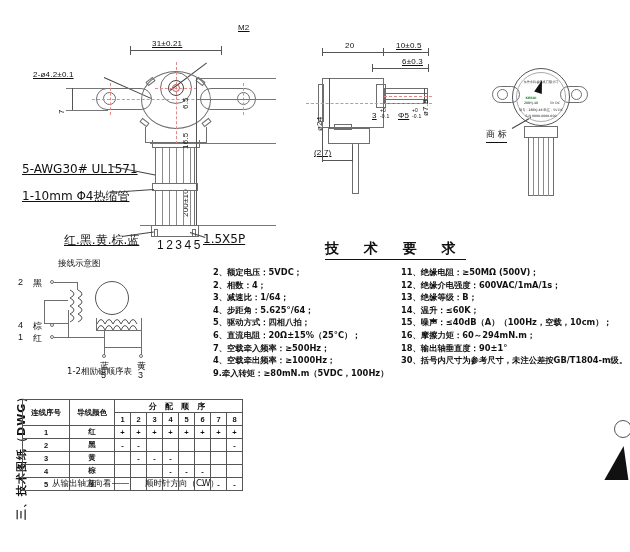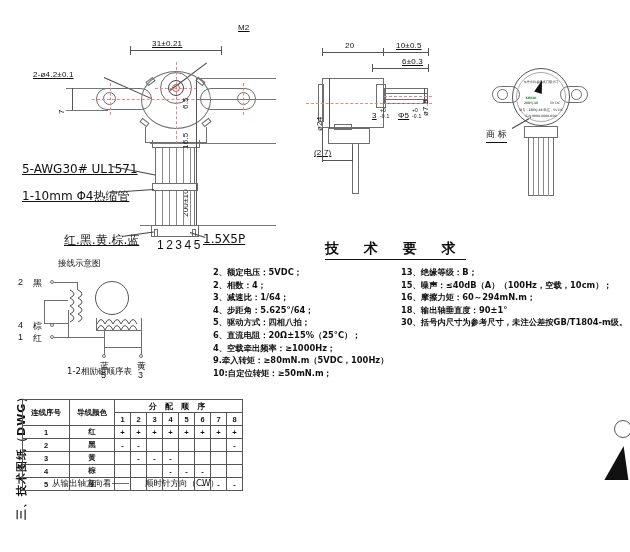--- a/index.html
+++ b/index.html
@@ -458,27 +458,30 @@
   <div>
     <div class="spec-title cjk" style="left:325px; top:240px;">技  术  要  求</div>
 
     <div class="spec-list" style="left:213px; top:266px;">
       <div class="spec-item cjk">2、额定电压：5VDC；</div>
       <div class="spec-item cjk">2、相数：4；</div>
       <div class="spec-item cjk">3、减速比：1/64；</div>
       <div class="spec-item cjk">4、步距角：5.625°/64；</div>
       <div class="spec-item cjk">5、驱动方式：四相八拍；</div>
       <div class="spec-item cjk">6、直流电阻：20Ω±15%（25°C）；</div>
+      <div class="spec-item cjk">7、空载牵入频率：≥500Hz；</div>
       <div class="spec-item cjk">4、空载牵出频率：≥1000Hz；</div>
       <div class="spec-item cjk">9.牵入转矩：≥80mN.m（5VDC，100Hz）</div>
-      <div class="spec-item cjk">10:自定位转矩：≥50mN.m；</div>
     </div>
 
     <div class="spec-list" style="left:401px; top:266px;">
+      <div class="spec-item cjk">11、绝缘电阻：≥50MΩ (500V)；</div>
+      <div class="spec-item cjk">12、绝缘介电强度：600VAC/1mA/1s；</div>
       <div class="spec-item cjk">13、绝缘等级：B；</div>
+      <div class="spec-item cjk">14、温升：≤60K；</div>
       <div class="spec-item cjk">15、噪声：≤40dB（A）（100Hz，空载，10cm）；</div>
       <div class="spec-item cjk">16、摩擦力矩：60～294mN.m；</div>
       <div class="spec-item cjk">18、输出轴垂直度：90±1°</div>
       <div class="spec-item cjk">30、括号内尺寸为参考尺寸，未注公差按GB/T1804-m级。</div>
     </div>
   </div>
 
   <div style="position:absolute; left:614px; top:420px; width:16px; height:16px;
               border:1.5px solid #555; border-radius:50%;"></div>
   <div style="position:absolute; left:608px; top:446px; width:0; height:0;

